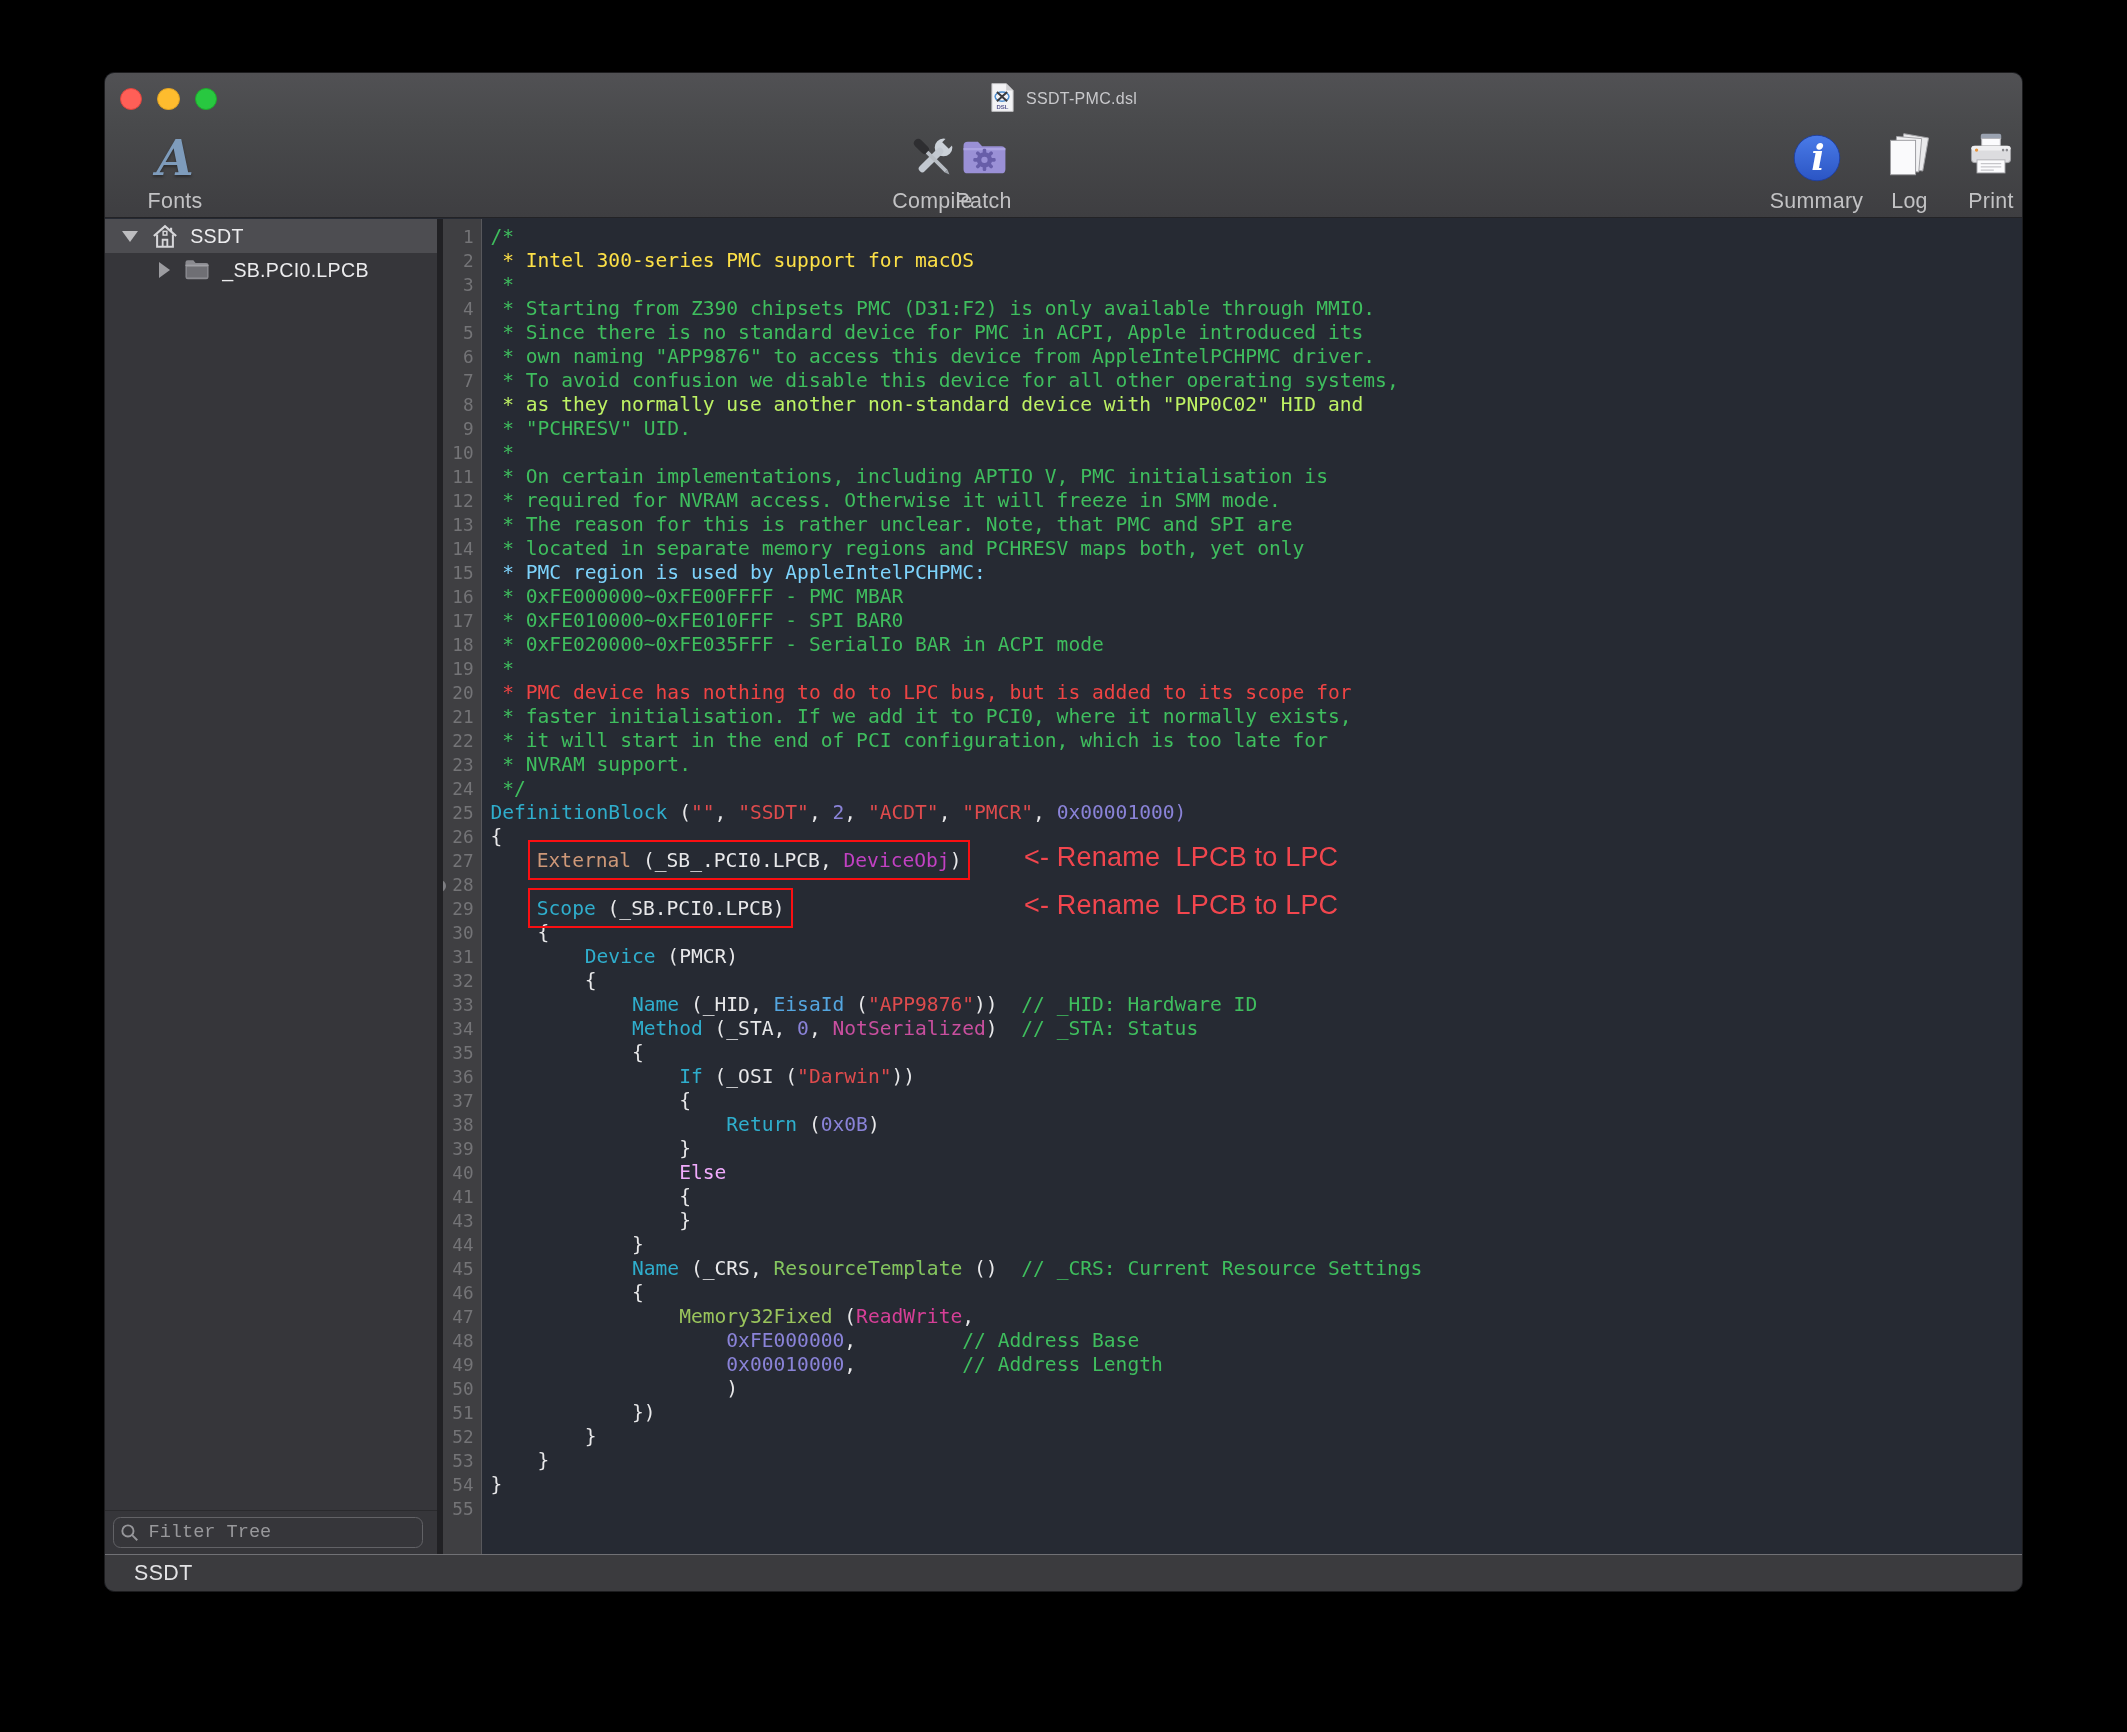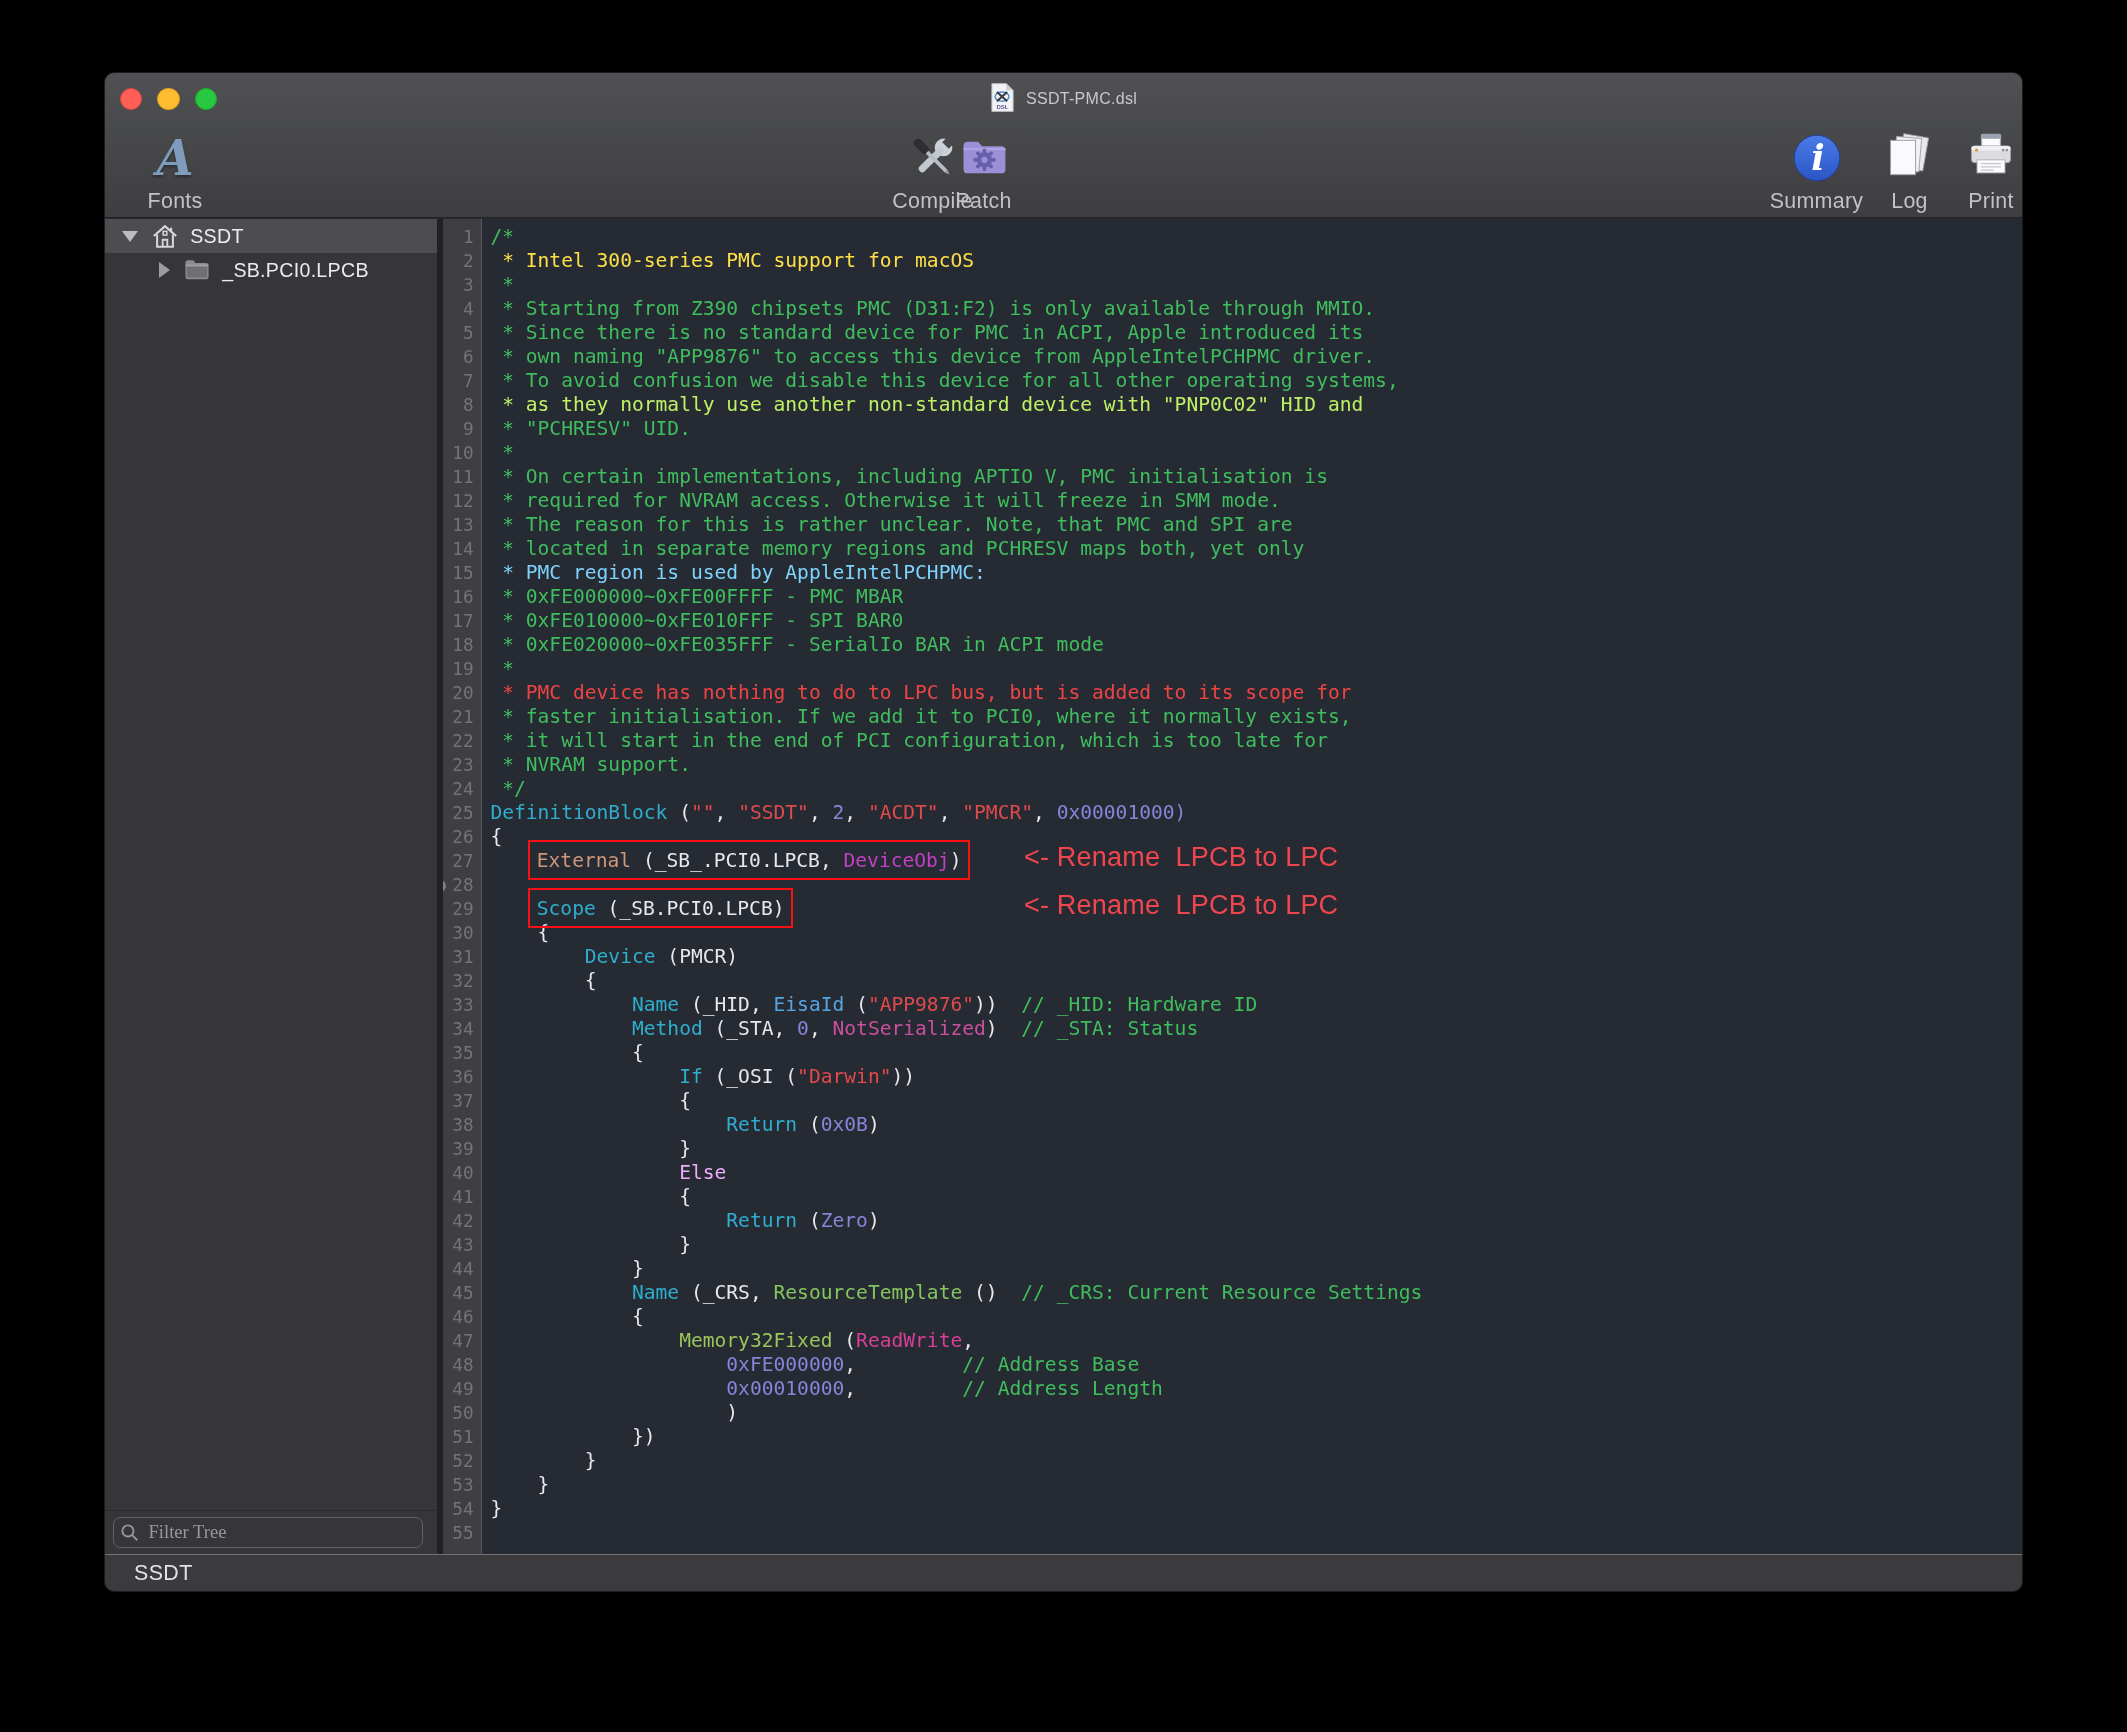--- a/index.html
+++ b/index.html
@@ -28,21 +28,21 @@
   .tree-row{position:relative;height:34px;display:flex;align-items:center;}
   .tree-row.selected{background:#4D4D51;}
   .disc{width:0;height:0;display:inline-block;}
   .disc.open{border-left:8.4px solid transparent;border-right:8.4px solid transparent;border-top:11.2px solid #BDBDC0;margin-left:17px;}
   .disc.closed{border-top:8.4px solid transparent;border-bottom:8.4px solid transparent;border-left:11.2px solid #9C9CA0;margin-left:54px;}
   .tree-icon{margin-left:13px;display:flex;align-items:center;}
   .tree-label{margin-left:11.2px;font-size:19.6px;color:#ECECEE;letter-spacing:0.3px;}
   .filter-area{position:absolute;left:0;bottom:0;width:100%;height:43px;border-top:0.9px solid #2A2A2D;}
   .filter-input{position:absolute;left:7.5px;top:5.6px;width:310px;height:31px;box-sizing:border-box;background:transparent;
     border:1.9px solid #626266;border-radius:7.5px;color:#84cc16;font-size:18.6px;padding:0 9.3px 0 35px;outline:none;
-    font-family:Liberation Serif, serif;}
+    font-family:Liberation Mono, monospace;}
   .filter-input::placeholder{color:#98989B;}
   .mag{position:absolute;left:15px;top:12px;z-index:2;}
   
   .divider{position:absolute;left:332px;top:146px;width:6.5px;bottom:37px;background:#212124;}
   
   .editor{position:absolute;left:338px;top:146px;right:0;bottom:37px;background:#262A33;overflow:hidden;}
   .editor::before{content:"";position:absolute;left:0;top:0;bottom:0;width:38px;background:#3F3F42;border-right:0.9px solid #58585C;}
   #code-lines{position:relative;padding-top:5.6px;}
   .code-line{display:flex;height:24px;line-height:24px;white-space:pre;position:relative;
     font-family:"DejaVu Sans Mono",monospace;font-size:19.6px;}
@@ -245,21 +245,20 @@
         <div class="code-line"><span class="line-num">32</span><span class="line-text"><span style="color: rgb(232, 232, 234);">        {</span></span></div>
         <div class="code-line"><span class="line-num">33</span><span class="line-text"><span style="color: rgb(232, 232, 234);">            </span><span style="color: rgb(47, 174, 205);">Name</span><span style="color: rgb(232, 232, 234);"> (_HID, </span><span style="color: rgb(84, 166, 224);">EisaId</span><span style="color: rgb(232, 232, 234);"> (</span><span style="color: rgb(223, 75, 77);">"APP9876"</span><span style="color: rgb(232, 232, 234);">))  </span><span style="color: rgb(63, 190, 94);">// _HID: Hardware ID</span></span></div>
         <div class="code-line"><span class="line-num">34</span><span class="line-text"><span style="color: rgb(232, 232, 234);">            </span><span style="color: rgb(47, 174, 205);">Method</span><span style="color: rgb(232, 232, 234);"> (_STA, </span><span style="color: rgb(138, 131, 216);">0</span><span style="color: rgb(232, 232, 234);">, </span><span style="color: rgb(201, 79, 159);">NotSerialized</span><span style="color: rgb(232, 232, 234);">)  </span><span style="color: rgb(63, 190, 94);">// _STA: Status</span></span></div>
         <div class="code-line"><span class="line-num">35</span><span class="line-text"><span style="color: rgb(232, 232, 234);">            {</span></span></div>
         <div class="code-line"><span class="line-num">36</span><span class="line-text"><span style="color: rgb(232, 232, 234);">                </span><span style="color: rgb(47, 174, 205);">If</span><span style="color: rgb(232, 232, 234);"> (_OSI (</span><span style="color: rgb(223, 75, 77);">"Darwin"</span><span style="color: rgb(232, 232, 234);">))</span></span></div>
         <div class="code-line"><span class="line-num">37</span><span class="line-text"><span style="color: rgb(232, 232, 234);">                {</span></span></div>
         <div class="code-line"><span class="line-num">38</span><span class="line-text"><span style="color: rgb(232, 232, 234);">                    </span><span style="color: rgb(47, 174, 205);">Return</span><span style="color: rgb(232, 232, 234);"> (</span><span style="color: rgb(138, 131, 216);">0x0B</span><span style="color: rgb(232, 232, 234);">)</span></span></div>
         <div class="code-line"><span class="line-num">39</span><span class="line-text"><span style="color: rgb(232, 232, 234);">                }</span></span></div>
         <div class="code-line"><span class="line-num">40</span><span class="line-text"><span style="color: rgb(232, 232, 234);">                </span><span style="color: #f0abfc;">Else</span></span></div>
         <div class="code-line"><span class="line-num">41</span><span class="line-text"><span style="color: rgb(232, 232, 234);">                {</span></span></div>
-        <div class="code-line"><span class="line-num">42</span><span class="line-text"><span style="color: rgb(232, 232, 234);">                    </span><span style="color: rgb(47, 174, 205);">Return</span><span style="color: rgb(232, 232, 234);"> (</span><span style="color: rgb(138, 131, 216);">Zero</span><span style="color: rgb(232, 232, 234);">)</span></span></div>
         <div class="code-line"><span class="line-num">43</span><span class="line-text"><span style="color: rgb(232, 232, 234);">                }</span></span></div>
         <div class="code-line"><span class="line-num">44</span><span class="line-text"><span style="color: rgb(232, 232, 234);">            }</span></span></div>
         <div class="code-line"><span class="line-num">45</span><span class="line-text"><span style="color: rgb(232, 232, 234);">            </span><span style="color: rgb(47, 174, 205);">Name</span><span style="color: rgb(232, 232, 234);"> (_CRS, </span><span style="color: rgb(132, 197, 95);">ResourceTemplate</span><span style="color: rgb(232, 232, 234);"> ()  </span><span style="color: rgb(63, 190, 94);">// _CRS: Current Resource Settings</span></span></div>
         <div class="code-line"><span class="line-num">46</span><span class="line-text"><span style="color: rgb(232, 232, 234);">            {</span></span></div>
         <div class="code-line"><span class="line-num">47</span><span class="line-text"><span style="color: rgb(232, 232, 234);">                </span><span style="color: rgb(154, 196, 92);">Memory32Fixed</span><span style="color: rgb(232, 232, 234);"> (</span><span style="color: rgb(214, 63, 151);">ReadWrite</span><span style="color: rgb(232, 232, 234);">,</span></span></div>
         <div class="code-line"><span class="line-num">48</span><span class="line-text"><span style="color: rgb(232, 232, 234);">                    </span><span style="color: rgb(138, 131, 216);">0xFE000000</span><span style="color: rgb(232, 232, 234);">,         </span><span style="color: rgb(63, 190, 94);">// Address Base</span></span></div>
         <div class="code-line"><span class="line-num">49</span><span class="line-text"><span style="color: rgb(232, 232, 234);">                    </span><span style="color: rgb(138, 131, 216);">0x00010000</span><span style="color: rgb(232, 232, 234);">,         </span><span style="color: rgb(63, 190, 94);">// Address Length</span></span></div>
         <div class="code-line"><span class="line-num">50</span><span class="line-text"><span style="color: rgb(232, 232, 234);">                    )</span></span></div>
         <div class="code-line"><span class="line-num">51</span><span class="line-text"><span style="color: rgb(232, 232, 234);">            })</span></span></div>
         <div class="code-line"><span class="line-num">52</span><span class="line-text"><span style="color: rgb(232, 232, 234);">        }</span></span></div>

